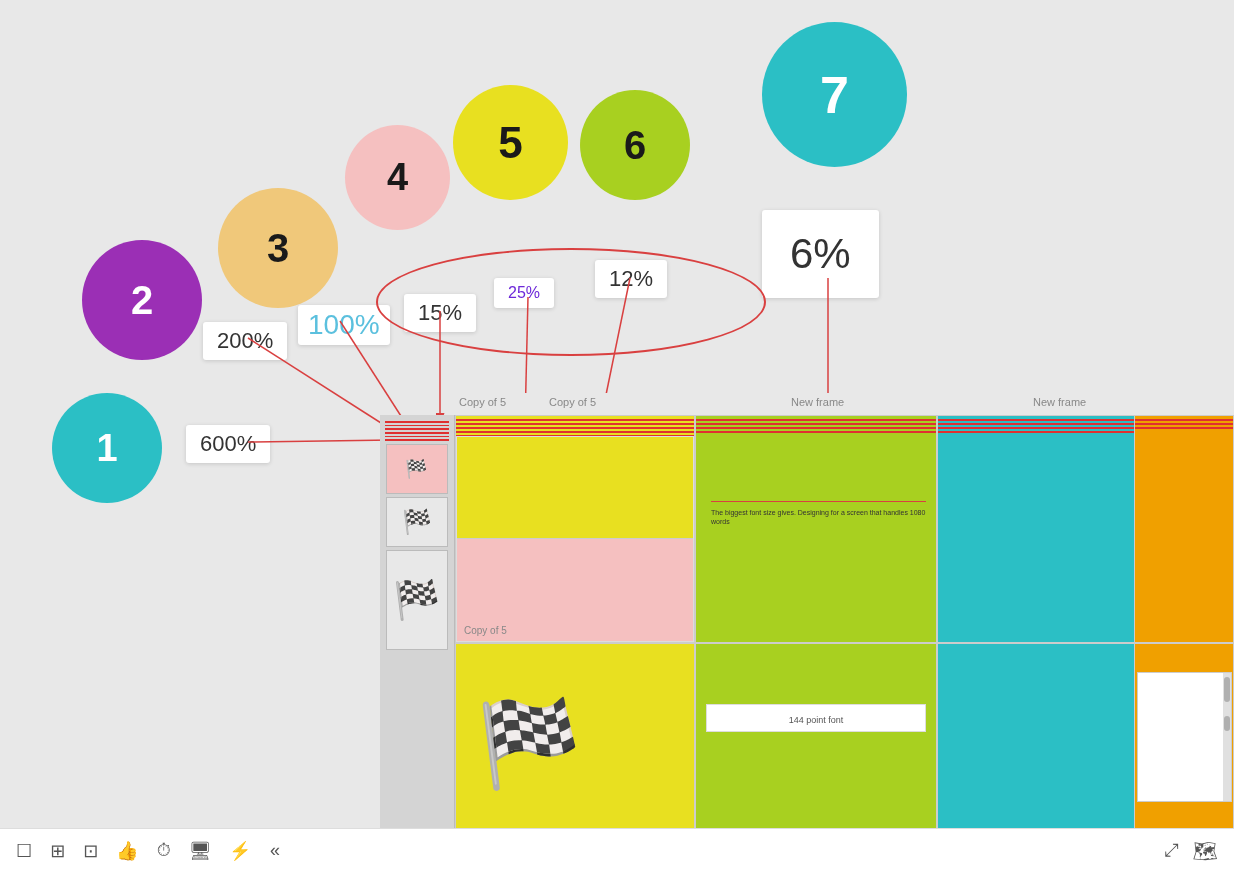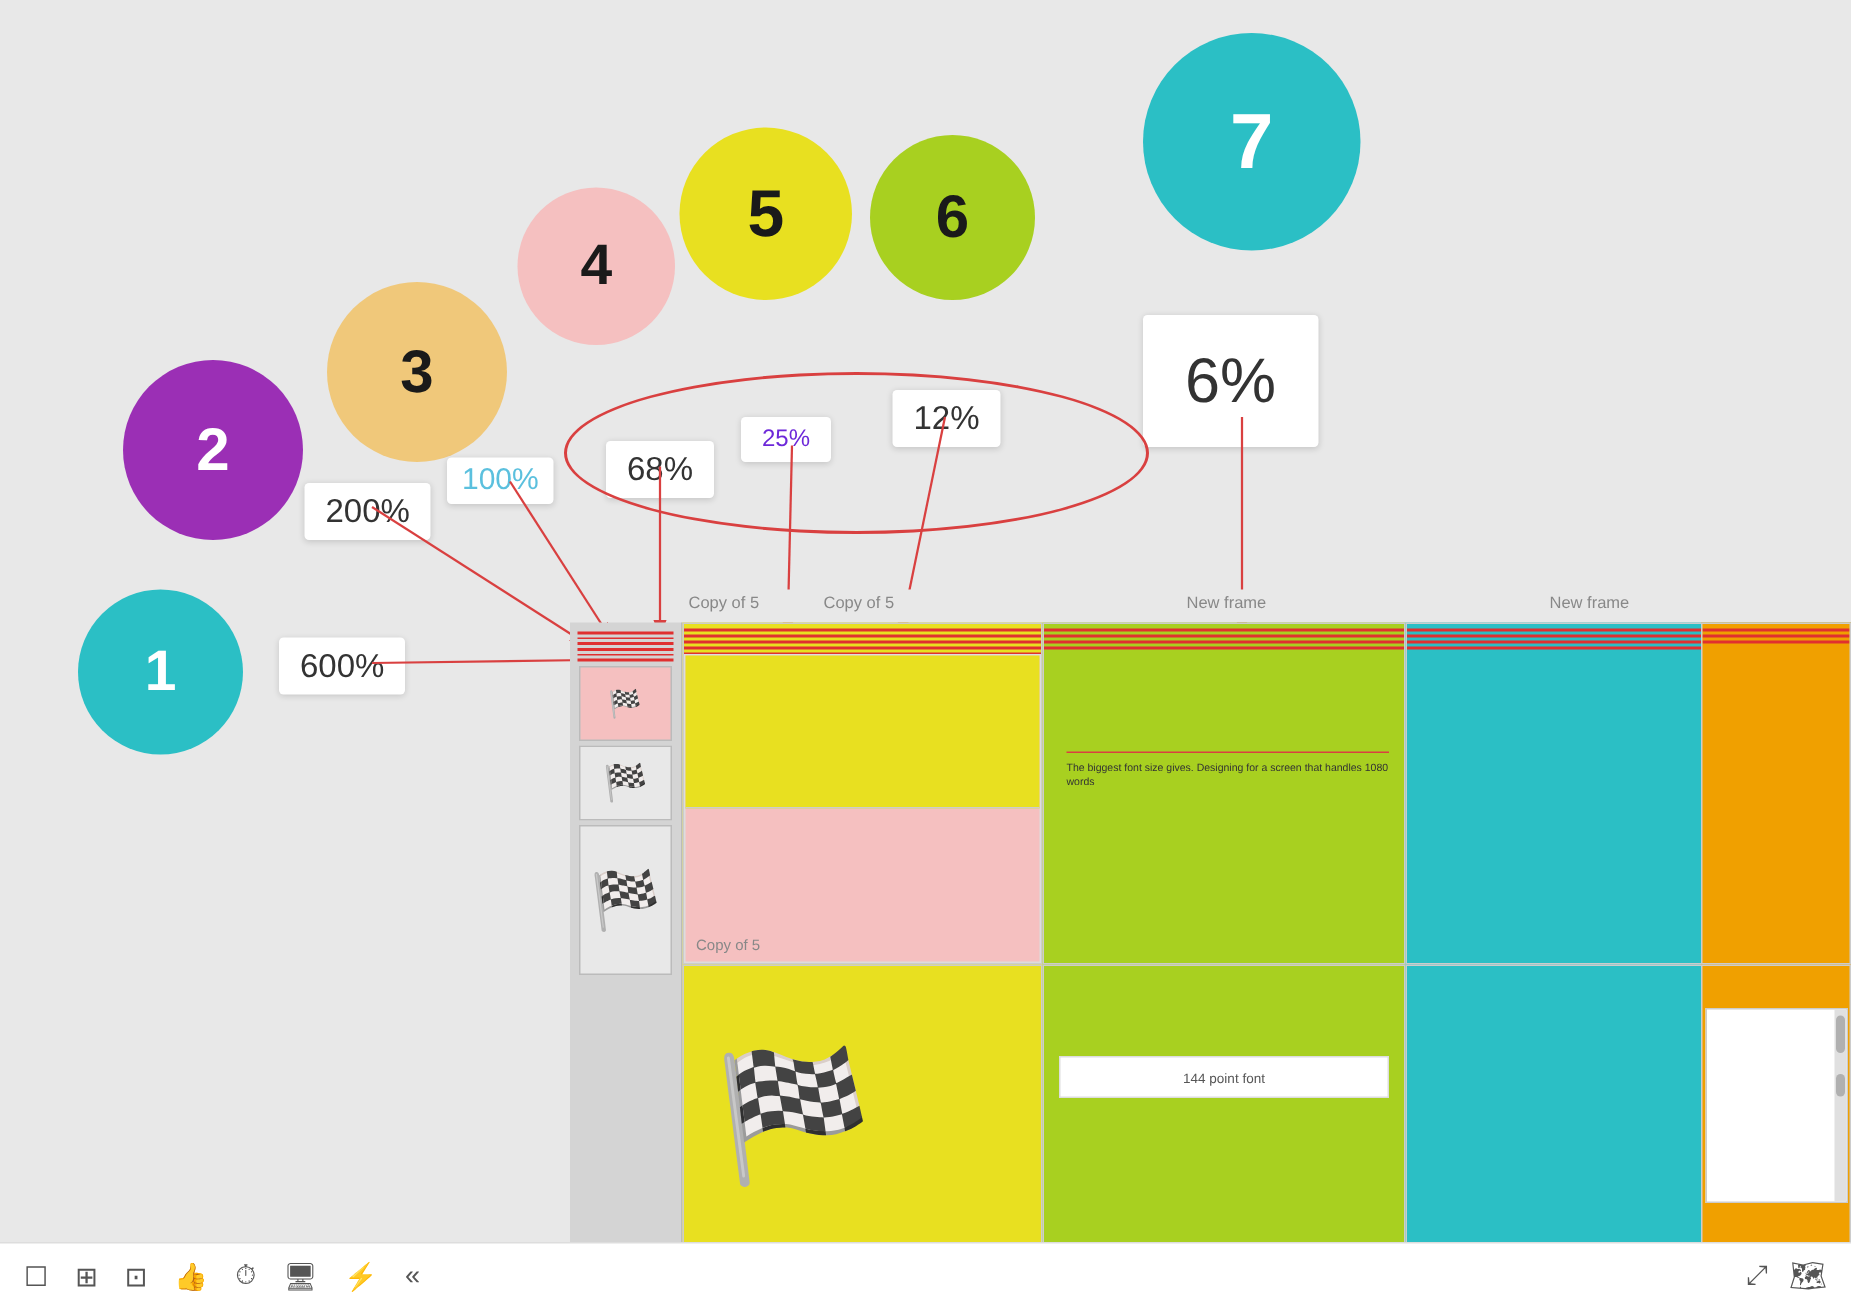--- a/index.html
+++ b/index.html
@@ -188,22 +188,22 @@
   <div class="circle circle-1" style="width:110px;height:110px;background:#2bbfc5;left:52px;top:393px;font-size:38px;color:white;position:absolute;border-radius:50%;display:flex;align-items:center;justify-content:center;font-weight:bold;">1</div>
   <div class="circle circle-2" style="width:120px;height:120px;background:#9b2fb5;left:82px;top:240px;font-size:40px;color:white;position:absolute;border-radius:50%;display:flex;align-items:center;justify-content:center;font-weight:bold;">2</div>
   <div class="circle circle-3" style="width:120px;height:120px;background:#f0c87a;left:218px;top:188px;font-size:40px;color:#1a1a1a;position:absolute;border-radius:50%;display:flex;align-items:center;justify-content:center;font-weight:bold;">3</div>
   <div class="circle circle-4" style="width:105px;height:105px;background:#f5c0c0;left:345px;top:125px;font-size:38px;color:#1a1a1a;position:absolute;border-radius:50%;display:flex;align-items:center;justify-content:center;font-weight:bold;">4</div>
   <div class="circle circle-5" style="width:115px;height:115px;background:#e8e020;left:453px;top:85px;font-size:44px;color:#1a1a1a;position:absolute;border-radius:50%;display:flex;align-items:center;justify-content:center;font-weight:bold;">5</div>
   <div class="circle circle-6" style="width:110px;height:110px;background:#a8d020;left:580px;top:90px;font-size:40px;color:#1a1a1a;position:absolute;border-radius:50%;display:flex;align-items:center;justify-content:center;font-weight:bold;">6</div>
   <div class="circle circle-7" style="width:145px;height:145px;background:#2bbfc5;left:762px;top:22px;font-size:52px;color:white;position:absolute;border-radius:50%;display:flex;align-items:center;justify-content:center;font-weight:bold;">7</div>
 
   <div class="pct-label pct-400" style="position:absolute;left:186px;top:425px;background:white;padding:6px 14px;font-size:22px;font-weight:500;color:#333;border-radius:3px;box-shadow:0 1px 4px rgba(0,0,0,0.15);">600%</div>
   <div class="pct-label pct-200" style="position:absolute;left:186px;top:322px;background:white;padding:6px 14px;font-size:22px;font-weight:500;color:#333;border-radius:3px;box-shadow:0 1px 4px rgba(0,0,0,0.15);">200%</div>
-  <div class="pct-label pct-100" style="position:absolute;left:298px;top:305px;background:white;padding:4px 10px;font-size:20px;font-weight:500;color:#5bc0de;border-radius:3px;box-shadow:0 1px 4px rgba(0,0,0,0.15);">100%</div>
-  <div class="pct-label pct-50" style="position:absolute;left:404px;top:294px;background:white;padding:6px 14px;font-size:22px;font-weight:500;color:#333;border-radius:3px;box-shadow:0 1px 4px rgba(0,0,0,0.15);">68%</div>
+  <div class="pct-label pct-100" style="position:absolute;left:298px;top:305px;background:white;padding:4px 10px;font-size:28px;font-weight:500;color:#5bc0de;border-radius:3px;box-shadow:0 1px 4px rgba(0,0,0,0.15);">100%</div>
+  <div class="pct-label pct-50" style="position:absolute;left:404px;top:294px;background:white;padding:6px 14px;font-size:22px;font-weight:500;color:#333;border-radius:3px;box-shadow:0 1px 4px rgba(0,0,0,0.15);">15%</div>
   <div class="pct-label pct-25" style="position:absolute;left:494px;top:278px;background:white;padding:6px 14px;font-size:16px;font-weight:500;color:#6d28d9;border-radius:3px;box-shadow:0 1px 4px rgba(0,0,0,0.15);">25%</div>
   <div class="pct-label pct-12" style="position:absolute;left:595px;top:260px;background:#ffffff;padding:6px 14px;font-size:22px;font-weight:500;color:#333;border-radius:3px;box-shadow:0 1px 4px rgba(0,0,0,0.15);">12%</div>
   <div class="pct-label pct-6" style="position:absolute;left:762px;top:210px;background:white;padding:20px 28px;font-size:42px;font-weight:500;color:#333;border-radius:3px;box-shadow:0 1px 4px rgba(0,0,0,0.15);">6%</div>
 
   <div class="oval-annotation" style="position:absolute;left:376px;top:248px;width:390px;height:108px;border:2px solid #d94040;border-radius:50%;pointer-events:none;"></div>
 
   <svg class="arrows-svg" style="position:absolute;top:0;left:0;width:1234px;height:872px;pointer-events:none;">
     <defs>
       <marker id="arrowhead" markerWidth="8" markerHeight="6" refX="8" refY="3" orient="auto">
         <polygon points="0 0, 8 3, 0 6" fill="#d94040"></polygon>

